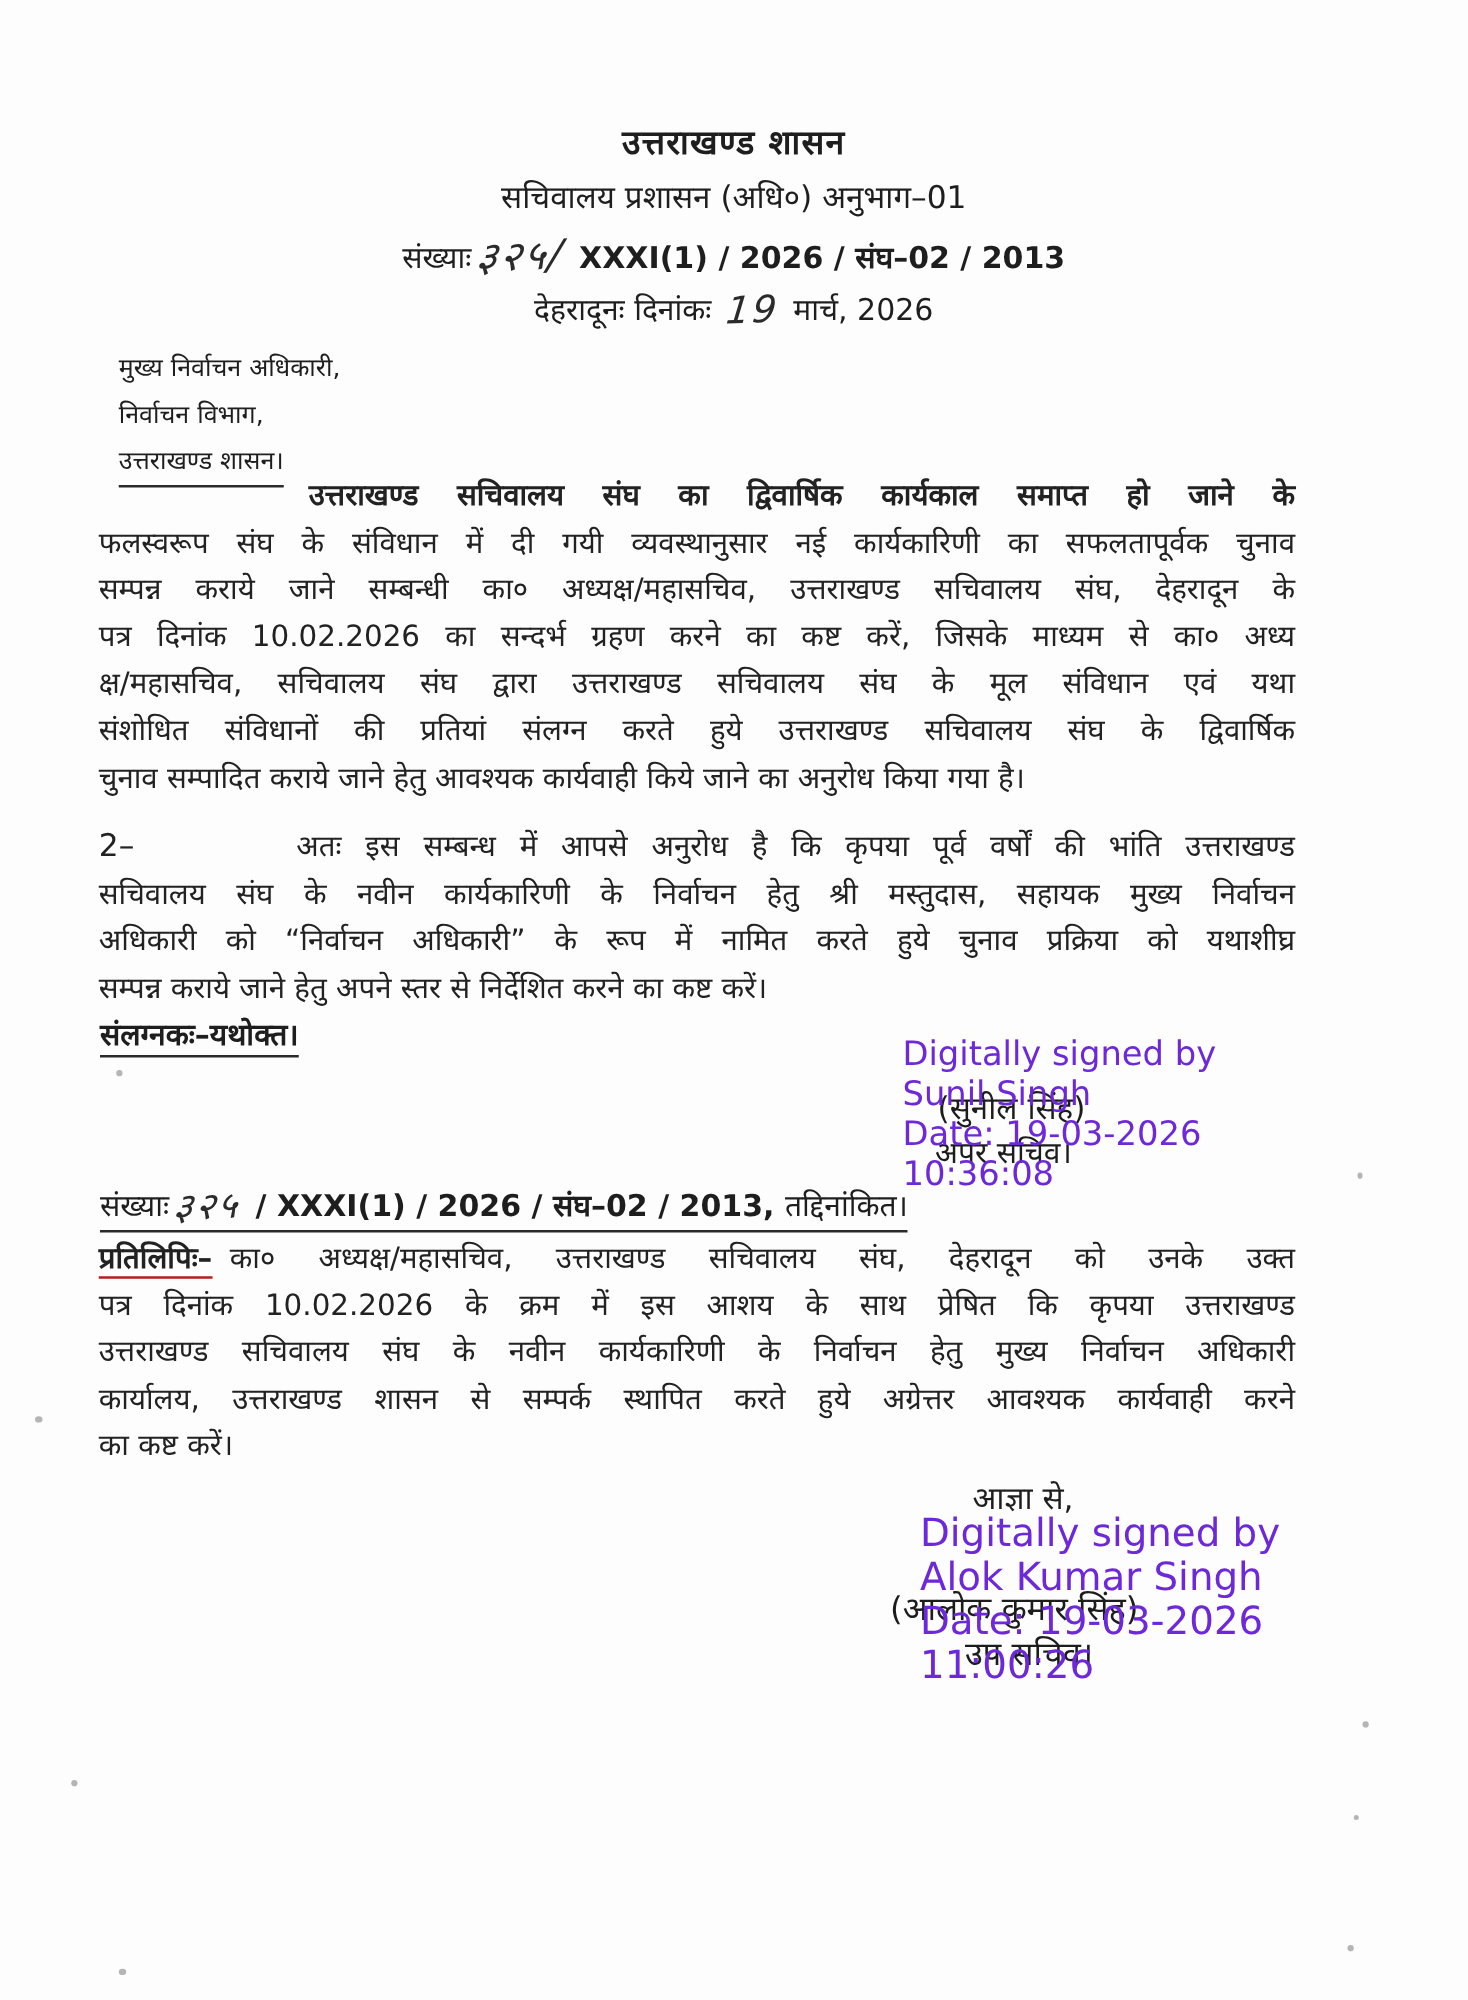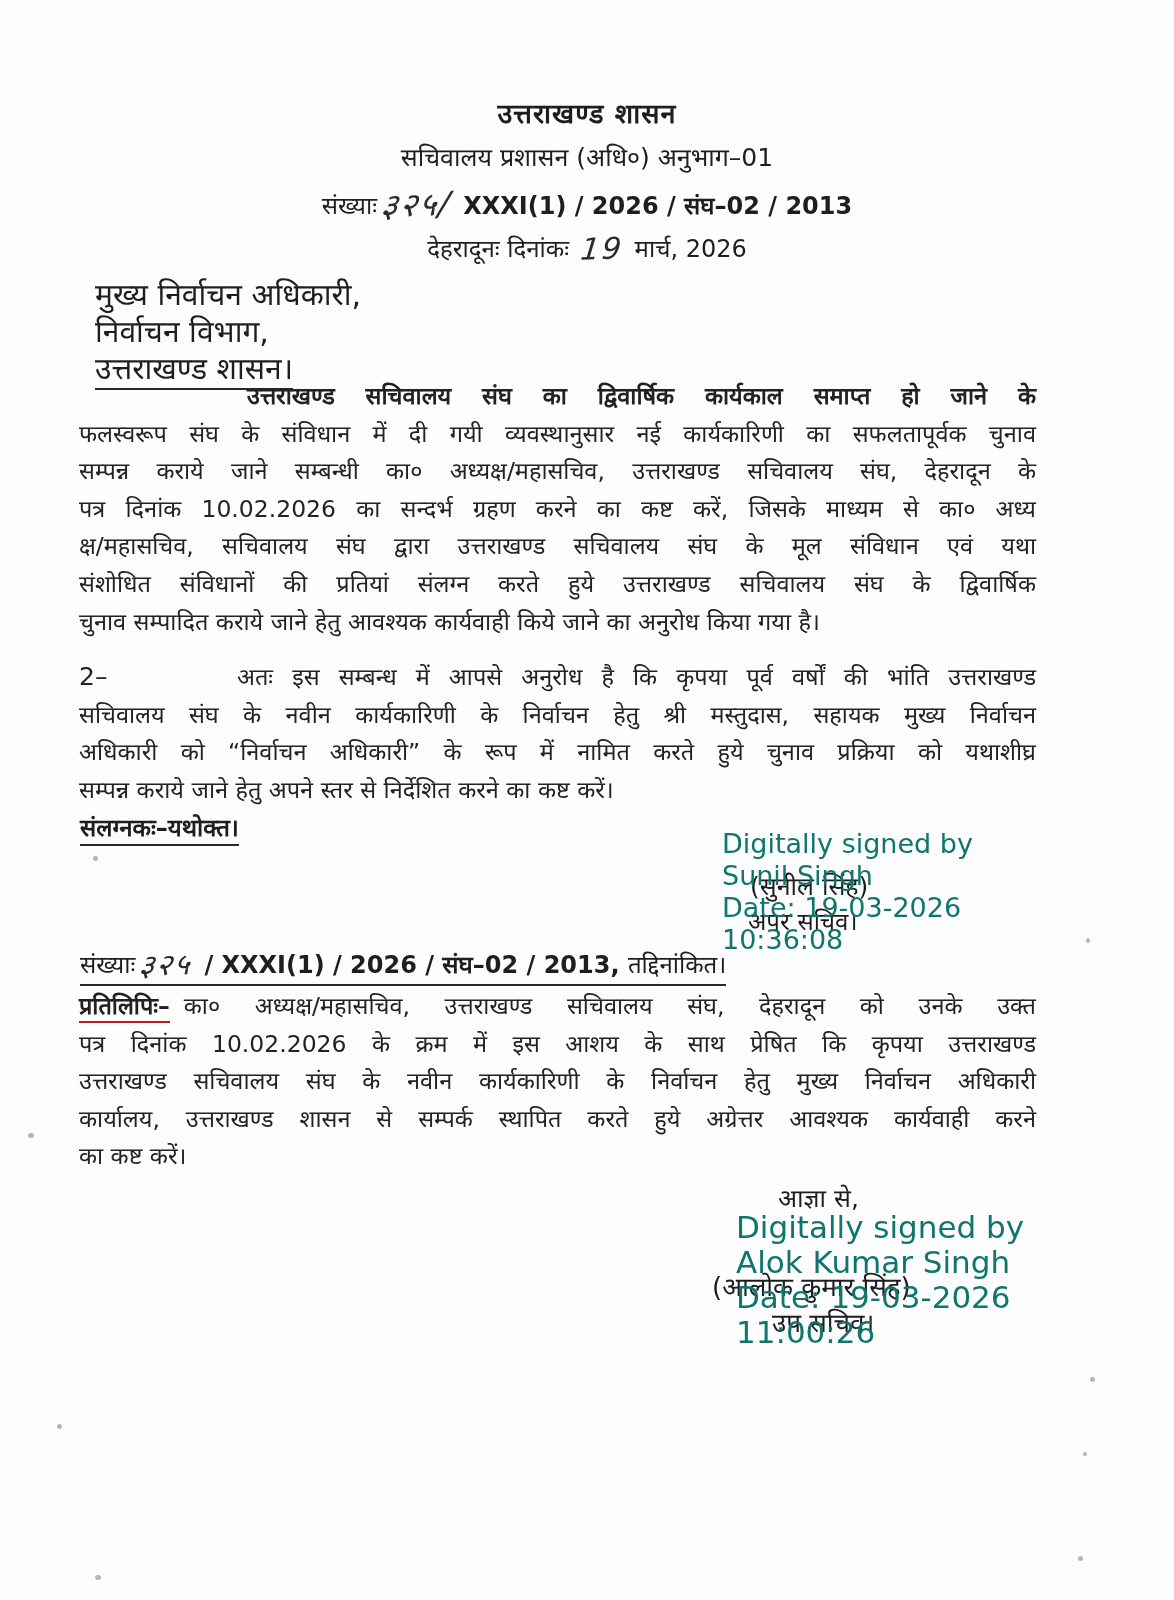--- a/index.html
+++ b/index.html
@@ -26,21 +26,21 @@
     font-size:33px;
     letter-spacing:2px;
     transform:skewX(-8deg) rotate(-2deg);
     position:relative; top:2px;
     color:#2b2b2b;
     padding:0 4px;
   }
   .hw-small { font-size:30px; }
 
   
-  .addressee { position:absolute; top:276px; left:95px; font-size:30px; line-height:37px; }
+  .addressee { position:absolute; top:276px; left:95px; font-size:20px; line-height:37px; }
   .u { border-bottom:2px solid #2a2a2a; display:inline-block; padding-bottom:1px; }
 
   
   .bodytext { position:absolute; left:79px; width:957px; }
   .p1 { top:378px; }
   .p2 { top:658px; }
   .copy { top:988px; }
   .line {
     font-size:23.5px;
     line-height:37.6px;
@@ -54,21 +54,21 @@
   .copy-label { font-weight:bold; border-bottom:2px solid #b91c1c; padding-bottom:1px; margin-right:14px; }
 
   
   .enclosure { position:absolute; top:810px; left:80px; font-size:24px; font-weight:bold; }
   .ref2 { position:absolute; top:941px; left:80px; font-size:24px; }
   .ref2 .wrap { border-bottom:2px solid #2a2a2a; padding-bottom:2px; display:inline-block; }
   .latin-ref { font-weight:bold; }
 
   
   .sig { position:absolute; }
-  .sig .dsig { position:relative; z-index:2; color:#0f766e; }
+  .sig .dsig { position:relative; z-index:2; color:#6d28d9; }
   .sig1 { top:828px; left:722px; width:300px; }
   .sig1 .dsig div { font-size:27px; line-height:32px; }
   .sig1 .overlay { position:absolute; z-index:1; color:#1c1c1c; }
   .sig1 .ov-name { top:40px; left:28px; font-size:25px; }
   .sig1 .ov-title { top:76px; left:26px; font-size:24px; }
 
   .closing { position:absolute; top:1180px; left:778px; font-size:25px; }
 
   .sig2 { top:1210px; left:706px; width:340px; }
   .sig2 .dsig div { font-size:31px; line-height:35px; padding-left:30px; }

